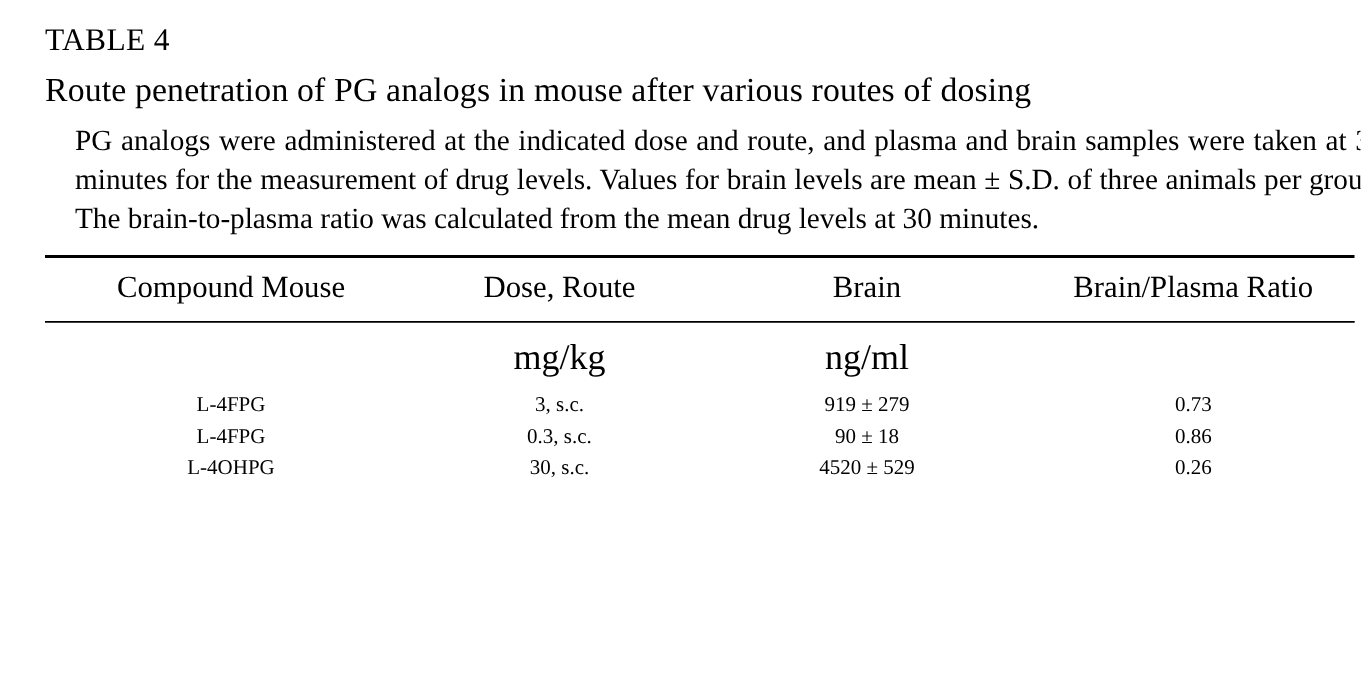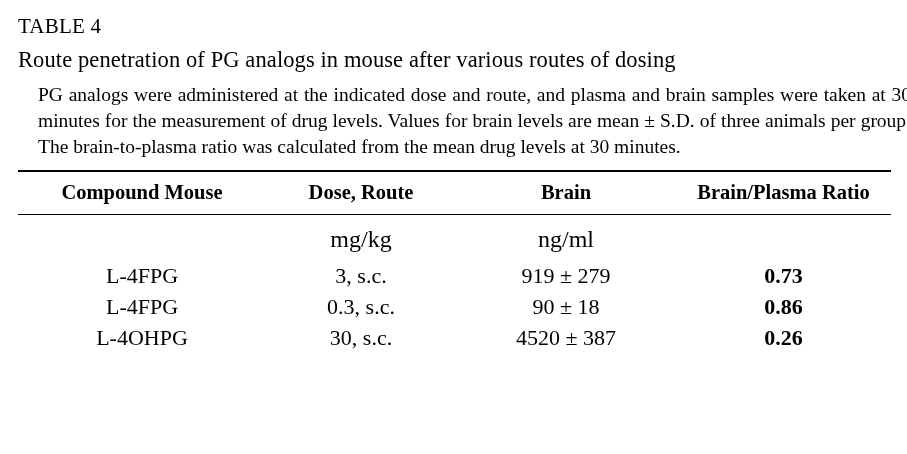--- a/index.html
+++ b/index.html
@@ -11,21 +11,21 @@
     width: 907px;
     height: 454px;
     font-family: "Liberation Serif", "DejaVu Serif", serif;
     color: #000000;
     overflow: hidden;
   }
   .page {
     width: 907px;
     height: 454px;
     box-sizing: border-box;
-    padding: 14px 18px 0 18px;
+    padding: 14px 18px 0 30px;
   }
   .table-number {
     font-size: 21px;
     line-height: 1.22;
     letter-spacing: 0.2px;
     margin-bottom: 6px;
   }
   .table-title {
     font-size: 22.5px;
     line-height: 1.22;
@@ -40,55 +40,55 @@
     width: 873px;
     margin-bottom: 11px;
     margin-left: 20px;
   }
   table.data {
     border-collapse: collapse;
     width: 873px;
     table-layout: fixed;
   }
   table.data thead th {
-    font-weight: bold;
+    font-weight: normal;
     font-size: 20.5px;
     padding: 9px 0 10px 0;
     text-align: center;
   }
   .rule-top {
     border-top: 2.2px solid #000;
   }
   .rule-mid {
     border-bottom: 1.1px solid #000;
   }
   .rule-bottom {
     border-bottom: 2.2px solid #000;
   }
   table.data tbody td {
-    font-size: 22px;
+    font-size: 14px;
     padding: 2.5px 0;
     text-align: center;
   }
   tbody tr.units td {
     font-size: 24px;
     padding-top: 11px;
     padding-bottom: 7px;
   }
   td.col-compound, th.col-compound {
     text-align: left;
     padding-left: 18px;
     width: 248px;
   }
   th.col-compound {
     padding-left: 18px;
   }
   td.col-dose, th.col-dose { width: 190px; }
   td.col-brain, th.col-brain { width: 220px; }
-  td.col-ratio, th.col-ratio { width: 215px; font-weight: bold; }
+  td.col-ratio, th.col-ratio { width: 215px; }
   tbody tr:last-child td {
     padding-bottom: 6px;
   }
 </style>
 </head>
 <body>
 
 <div class="page">
 
   <div class="table-number">TABLE 4</div>
@@ -121,19 +121,19 @@
       </tr>
       <tr>
         <td class="col-compound">L-4FPG</td>
         <td class="col-dose">0.3, s.c.</td>
         <td class="col-brain">90 ± 18</td>
         <td class="col-ratio">0.86</td>
       </tr>
       <tr>
         <td class="col-compound">L-4OHPG</td>
         <td class="col-dose">30, s.c.</td>
-        <td class="col-brain">4520 ± 387</td>
+        <td class="col-brain">4520 ± 529</td>
         <td class="col-ratio">0.26</td>
       </tr>
     </tbody>
   </table>
 
 </div>
 
 </body></html>

